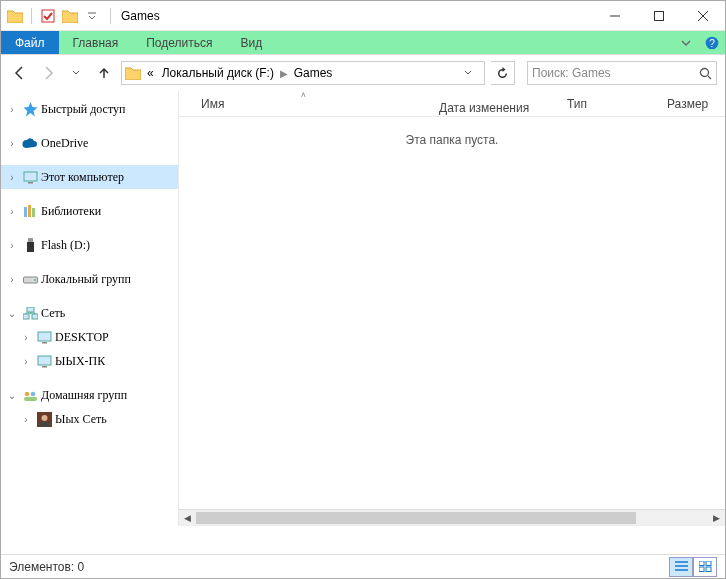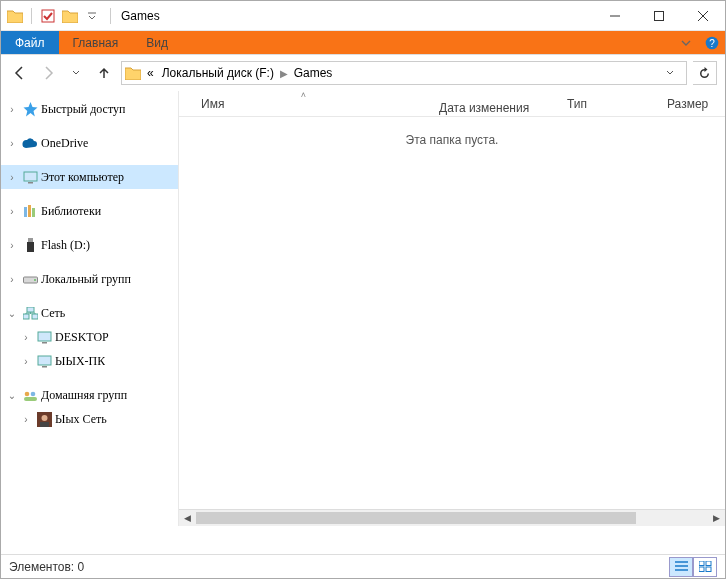--- a/index.html
+++ b/index.html
@@ -8,21 +8,21 @@
 
 .titlebar { height: 30px; display: flex; align-items: center; background: #fff; border-bottom: 1px solid #e8e8e8; }
 .titlebar .qat { display: flex; align-items: center; gap: 2px; padding: 0 4px; }
 .titlebar .qat .qicon { width: 20px; height: 20px; display: flex; align-items: center; justify-content: center; }
 .titlebar .sep { width: 1px; height: 16px; background: #ccc; margin: 0 4px; }
 .titlebar .title { margin-left: 6px; color: #000; }
 .titlebar .winctrl { margin-left: auto; display: flex; }
 .titlebar .winctrl div { width: 44px; height: 30px; display: flex; align-items: center; justify-content: center; color: #555; }
 
 
-.ribbon { height: 24px; display: flex; align-items: stretch; border-bottom: 1px solid #ddd; background: #f97316; }
+.ribbon { height: 24px; display: flex; align-items: stretch; border-bottom: 1px solid #ddd; background: #86efac; }
 .ribbon .file { background: #1979ca; color: #fff; padding: 0 14px; display: flex; align-items: center; }
 .ribbon .tab { padding: 0 14px; display: flex; align-items: center; color: #444; }
 .ribbon .spacer { flex: 1; }
 .ribbon .chev { width: 26px; display: flex; align-items: center; justify-content: center; color: #666; }
 .ribbon .help { width: 26px; display: flex; align-items: center; justify-content: center; }
 
 
 .navrow { height: 36px; display: flex; align-items: center; gap: 6px; padding: 4px 8px; }
 .navrow .navbtn { width: 22px; height: 22px; display: flex; align-items: center; justify-content: center; color: #333; }
 .navrow .disabled { color: #bbb; }
@@ -117,20 +117,21 @@
         <svg width="10" height="10" viewBox="0 0 10 10">
           <path d="M0 0l10 10M10 0L0 10" stroke="#333"></path>
         </svg>
       </div>
   </div>
 </div>
 
 <div class="ribbon">
   <div class="file">Файл</div>
   <div class="tab">Главная</div>
+  <div class="tab">Поделиться</div>
   <div class="tab">Вид</div>
   <div class="spacer"></div>
   <div class="chev">
       <svg width="10" height="10" viewBox="0 0 10 10">
         <path d="M1 3l4 4 4-4" fill="none" stroke="#666" stroke-width="1.4"></path>
       </svg>
     </div>
   <div class="help">
       <svg width="14" height="14" viewBox="0 0 14 14">
         <circle cx="7" cy="7" r="6.3" fill="#1979ca"></circle>
@@ -177,20 +178,29 @@
           <path d="M1 2l3 3 3-3" fill="none" stroke="#555"></path>
         </svg>
       </span>
   </div>
   <div class="refresh">
       <svg width="13" height="13" viewBox="0 0 13 13">
         <path d="M11 6.5A4.5 4.5 0 1 1 6.5 2V0l3 2.5-3 2.5V3.5a3 3 0 1 0 3 3z" fill="#333"></path>
       </svg>
     </div>
 
+  <div class="search">
+    <span>Поиск: Games</span>
+    <span class="sicon">
+        <svg width="13" height="13" viewBox="0 0 13 13">
+          <circle cx="5.5" cy="5.5" r="4" fill="none" stroke="#555" stroke-width="1.3"></circle>
+          <path d="M9 9l3 3" stroke="#555" stroke-width="1.3"></path>
+        </svg>
+      </span>
+  </div>
 </div>
 
 <div class="body">
 
   <div class="navpane">
     <div class="tree-item">
       <span class="tw">›</span>
       <span class="ic">
           <svg width="15" height="15" viewBox="0 0 15 15">
             <path d="M7.5 0l2 5 5 .5-4 3.5 1.3 5.5L7.5 11 3 14.5 4.3 9 0.5 5.5l5-.5z" fill="#3aa0e8"></path>

